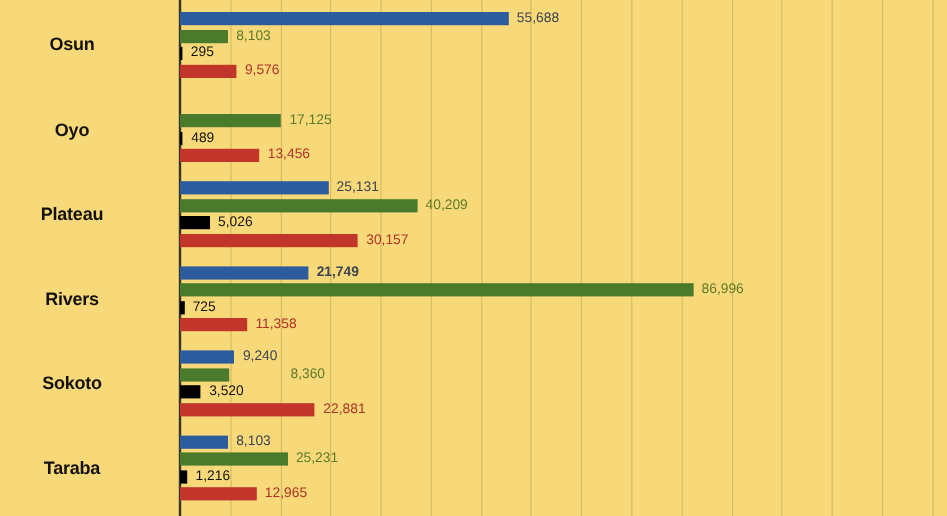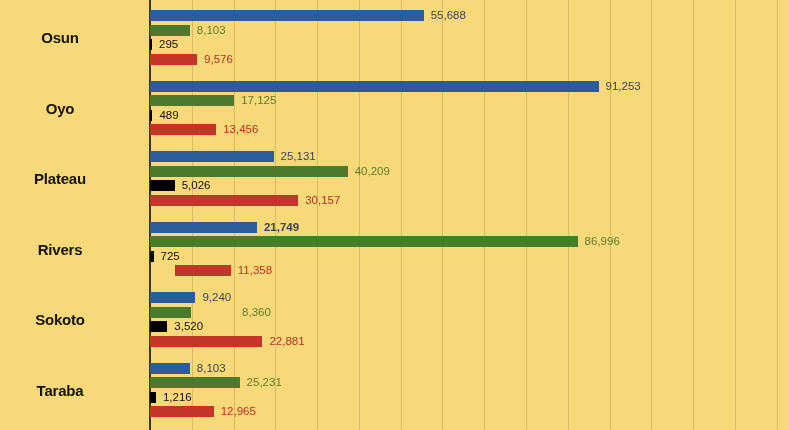--- a/index.html
+++ b/index.html
@@ -118,38 +118,37 @@
   <div id="plot">
       <div class="group" style="top: 10px; height: 58px;">
         <div class="cat-label" style="top: 19px;">Osun</div>
         <div class="barrow" style="top: 0px;"><span class="bar" title="Osun 55,688" style="width: 273.728px; background: rgb(45, 92, 158);"></span><span class="val" style="color: rgb(60, 67, 80); text-align: center;">55,688</span></div>
         <div class="barrow" style="top: 14.5px;"><span class="bar" title="Osun 8,103" style="width: 39.8294px; background: rgb(74, 122, 44);"></span><span class="val" style="color: rgb(93, 122, 40);">8,103</span></div>
         <div class="barrow" style="top: 29px;"><span class="bar" title="Osun 295" style="width: 2px; background: rgb(0, 0, 0);"></span><span class="val" style="color: rgb(20, 17, 10);">295</span></div>
         <div class="barrow" style="top: 43.5px;"><span class="bar" title="Osun 9,576" style="width: 47.0697px; background: rgb(193, 53, 42);"></span><span class="val" style="color: rgb(176, 50, 37);">9,576</span></div>
       </div>
       <div class="group" style="top: 80.5px; height: 58px;">
         <div class="cat-label" style="top: 19px;">Oyo</div>
-        <div class="barrow" style="top: 0px;"><span class="bar" title="Oyo 91,253" style="width: 448.544px; background: rgb(45, 92, 158);"></span><span class="val" style="color: rgb(60, 67, 80);">91,253</span></div>
         <div class="barrow" style="top: 14.5px;"><span class="bar" title="Oyo 17,125" style="width: 84.176px; background: rgb(74, 122, 44);"></span><span class="val" style="color: rgb(93, 122, 40);">17,125</span></div>
         <div class="barrow" style="top: 29px;"><span class="bar" title="Oyo 489" style="width: 2.40362px; background: rgb(0, 0, 0);"></span><span class="val" style="color: rgb(20, 17, 10);">489</span></div>
         <div class="barrow" style="top: 43.5px;"><span class="bar" title="Oyo 13,456" style="width: 66.1414px; background: rgb(193, 53, 42);"></span><span class="val" style="color: rgb(176, 50, 37);">13,456</span></div>
       </div>
       <div class="group" style="top: 151px; height: 58px;">
         <div class="cat-label" style="top: 19px;">Plateau</div>
         <div class="barrow" style="top: 0px;"><span class="bar" title="Plateau 25,131" style="width: 123.529px; background: rgb(45, 92, 158);"></span><span class="val" style="color: rgb(60, 67, 80);">25,131</span></div>
         <div class="barrow" style="top: 14.5px;"><span class="bar" title="Plateau 40,209" style="width: 197.643px; background: rgb(74, 122, 44);"></span><span class="val" style="color: rgb(93, 122, 40);">40,209</span></div>
         <div class="barrow" style="top: 29px;"><span class="bar" title="Plateau 5,026" style="width: 24.7047px; background: rgb(0, 0, 0);"></span><span class="val" style="color: rgb(20, 17, 10);">5,026</span></div>
         <div class="barrow" style="top: 43.5px;"><span class="bar" title="Plateau 30,157" style="width: 148.233px; background: rgb(193, 53, 42);"></span><span class="val" style="color: rgb(176, 50, 37);">30,157</span></div>
       </div>
       <div class="group" style="top: 221.5px; height: 58px;">
         <div class="cat-label" style="top: 19px;">Rivers</div>
         <div class="barrow" style="top: 0px;"><span class="bar" title="Rivers 21,749" style="width: 106.905px; background: rgb(45, 92, 158);"></span><span class="val" style="color: rgb(60, 67, 80); font-weight: bold;">21,749</span></div>
         <div class="barrow" style="top: 14.5px;"><span class="bar" title="Rivers 86,996" style="width: 427.619px; background: rgb(74, 122, 44);"></span><span class="val" style="color: rgb(93, 122, 40);">86,996</span></div>
         <div class="barrow" style="top: 29px;"><span class="bar" title="Rivers 725" style="width: 3.56365px; background: rgb(0, 0, 0);"></span><span class="val" style="color: rgb(20, 17, 10);">725</span></div>
-        <div class="barrow" style="top: 43.5px; margin-left: 25px;"><span class="bar" title="Rivers 11,358" style="width: 55.8289px; background: rgb(193, 53, 42);"></span><span class="val" style="color: rgb(176, 50, 37);">11,358</span></div>
+        <div class="barrow" style="top: 43.5px;"><span class="bar" title="Rivers 11,358" style="width: 55.8289px; background: rgb(193, 53, 42);"></span><span class="val" style="color: rgb(176, 50, 37);">11,358</span></div>
       </div>
       <div class="group" style="top: 292px; height: 58px;">
         <div class="cat-label" style="top: 19px;">Sokoto</div>
         <div class="barrow" style="top: 0px;"><span class="bar" title="Sokoto 9,240" style="width: 45.4182px; background: rgb(45, 92, 158);"></span><span class="val" style="color: rgb(60, 67, 80);">9,240</span></div>
         <div class="barrow" style="top: 14.5px;"><span class="bar" title="Sokoto 8,360" style="width: 41.0926px; background: rgb(74, 122, 44);"></span><span class="val" style="color: rgb(93, 122, 40); margin-left: 44px;">8,360</span></div>
         <div class="barrow" style="top: 29px;"><span class="bar" title="Sokoto 3,520" style="width: 17.3022px; background: rgb(0, 0, 0);"></span><span class="val" style="color: rgb(20, 17, 10);">3,520</span></div>
         <div class="barrow" style="top: 43.5px;"><span class="bar" title="Sokoto 22,881" style="width: 112.469px; background: rgb(193, 53, 42);"></span><span class="val" style="color: rgb(176, 50, 37);">22,881</span></div>
       </div>
       <div class="group" style="top: 362.5px; height: 58px;">
         <div class="cat-label" style="top: 19px;">Taraba</div>

